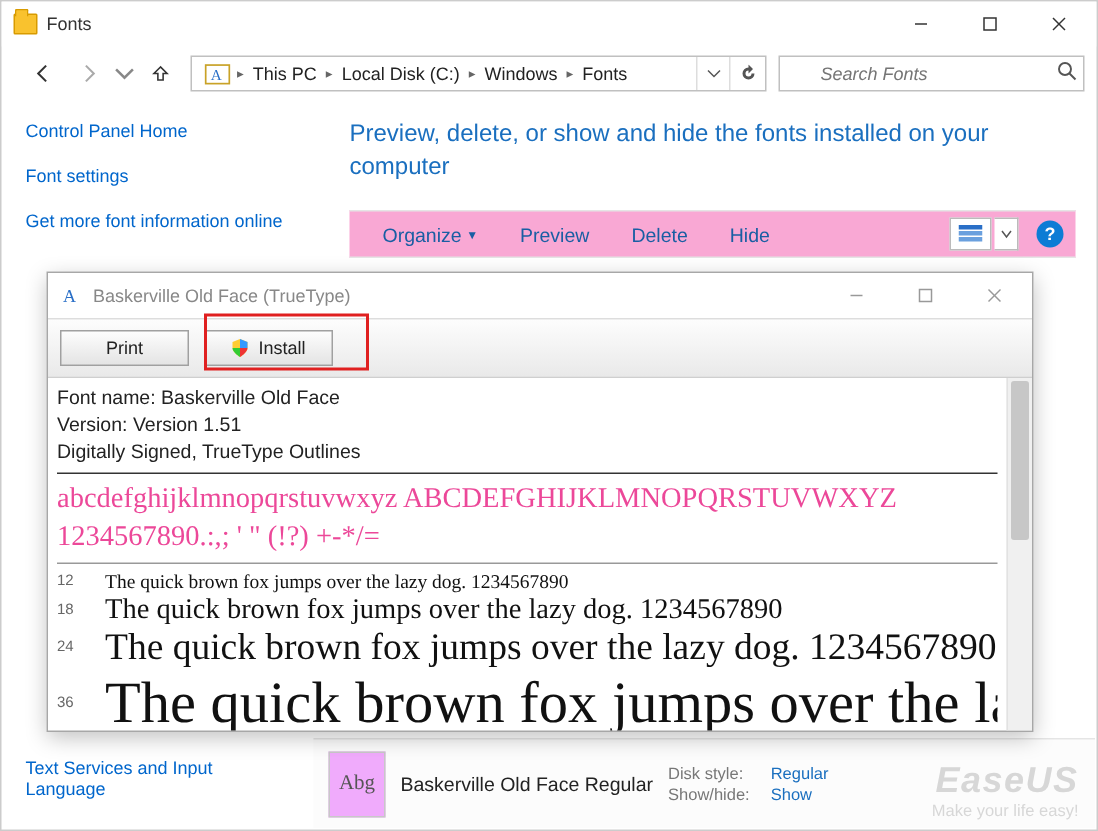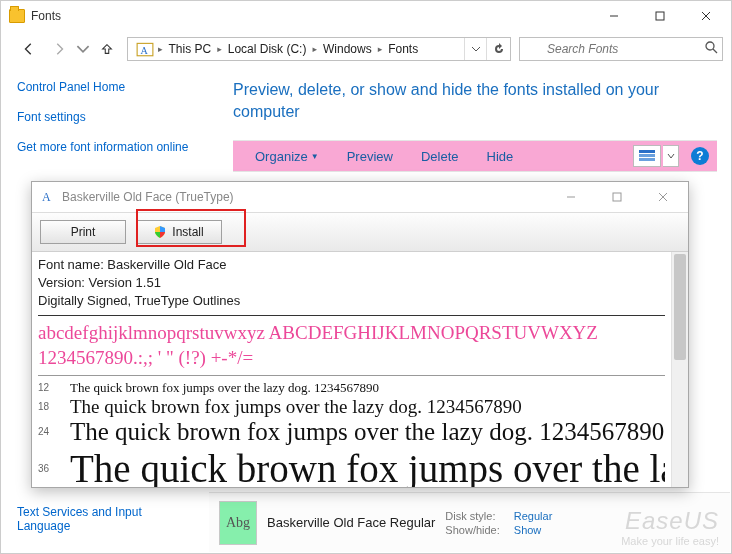--- a/index.html
+++ b/index.html
@@ -33,27 +33,27 @@
   .toolbar{height:32px;border-top:1px solid #e5e5e5;border-bottom:1px solid #e5e5e5;background:#f9a8d4;display:flex;align-items:center;padding:0 8px;gap:0;}
   .tb-item{color:#195ea3;font-size:13px;padding:0 14px;height:100%;display:flex;align-items:center;}
   .tb-item .tri{font-size:8px;margin-left:3px;}
   .tb-spacer{flex:1;}
   .tb-view{width:28px;height:22px;border:1px solid #bbb;background:#fff;display:flex;align-items:center;justify-content:center;margin-right:2px;}
   .tb-view-dd{width:16px;height:22px;border:1px solid #bbb;border-left:none;background:#fff;display:flex;align-items:center;justify-content:center;}
   .help-icon{width:18px;height:18px;border-radius:50%;background:#0c7cd5;color:#fff;font-weight:bold;font-size:12px;display:flex;align-items:center;justify-content:center;margin-left:12px;}
   .bottom-links{position:absolute;left:16px;bottom:14px;width:180px;}
   .bottom-links a{display:block;color:#0066cc;font-size:12px;margin-bottom:6px;text-decoration:none;}
   .details-bar{position:absolute;left:208px;right:1px;bottom:1px;height:60px;border-top:1px solid #e5e5e5;background:#fcfcfc;display:flex;align-items:center;padding:6px 10px;}
-  .preview-tile{width:38px;height:44px;border:1px solid #c8c8c8;background:#86efac;display:flex;align-items:center;justify-content:center;font-family:"Times New Roman",serif;font-size:14px;color:#555;margin-right:10px;}
+  .preview-tile{width:38px;height:44px;border:1px solid #c8c8c8;background:#f0abfc;display:flex;align-items:center;justify-content:center;font-family:"Times New Roman",serif;font-size:14px;color:#555;margin-right:10px;}
   .detail-name{font-size:13px;color:#222;}
   .detail-fields{display:grid;grid-template-columns:auto auto;gap:2px 14px;margin-left:10px;font-size:11px;}
   .detail-fields .k{color:#777;}
   .detail-fields .v{color:#1a6fbf;}
   .watermark{position:absolute;right:12px;bottom:6px;color:#d7d7d7;text-align:right;pointer-events:none;}
-  .watermark .wm1{font-size:24px;font-weight:400;font-style:italic;letter-spacing:1px;text-align:right;}
+  .watermark .wm1{font-size:24px;font-weight:700;font-style:italic;letter-spacing:1px;text-align:right;}
   .watermark .wm2{font-size:11px;}
   
   .subwin{position:absolute;left:30px;top:180px;width:658px;height:307px;background:#fff;border:1px solid #a7a7a7;box-shadow:0 4px 14px rgba(0,0,0,0.25);display:flex;flex-direction:column;}
   .subwin .sub-title{height:30px;display:flex;align-items:center;padding:0 2px 0 8px;background:#fff;}
   .sub-title .a-icon{width:16px;height:16px;display:inline-flex;align-items:center;justify-content:center;margin-right:6px;}
   .sub-title .a-icon svg{width:14px;height:14px;}
   .sub-title .txt{flex:1;color:#888;font-size:12px;}
   .sub-toolbar{height:40px;background:linear-gradient(#fdfdfd,#e9e9e9);border-top:1px solid #ddd;border-bottom:1px solid #cfcfcf;display:flex;align-items:center;padding:0 8px;gap:10px;}
   .sub-btn{height:24px;min-width:86px;border:1px solid #a0a0a0;background:linear-gradient(#fdfdfd,#e4e4e4);font-size:12px;color:#222;display:flex;align-items:center;justify-content:center;gap:6px;padding:0 10px;}
   .shield{width:12px;height:12px;}

